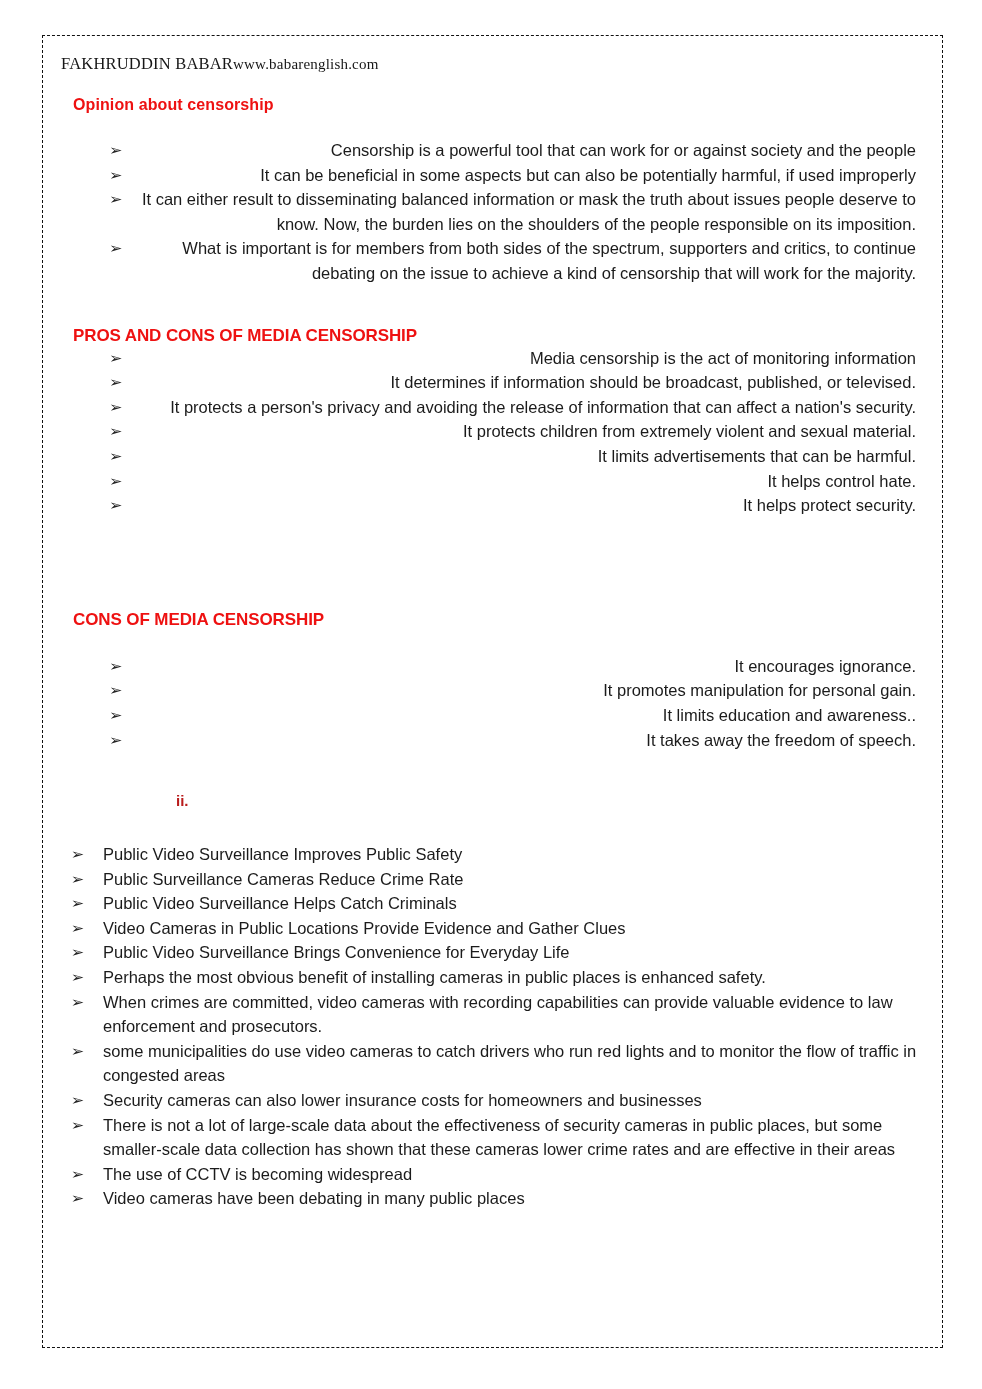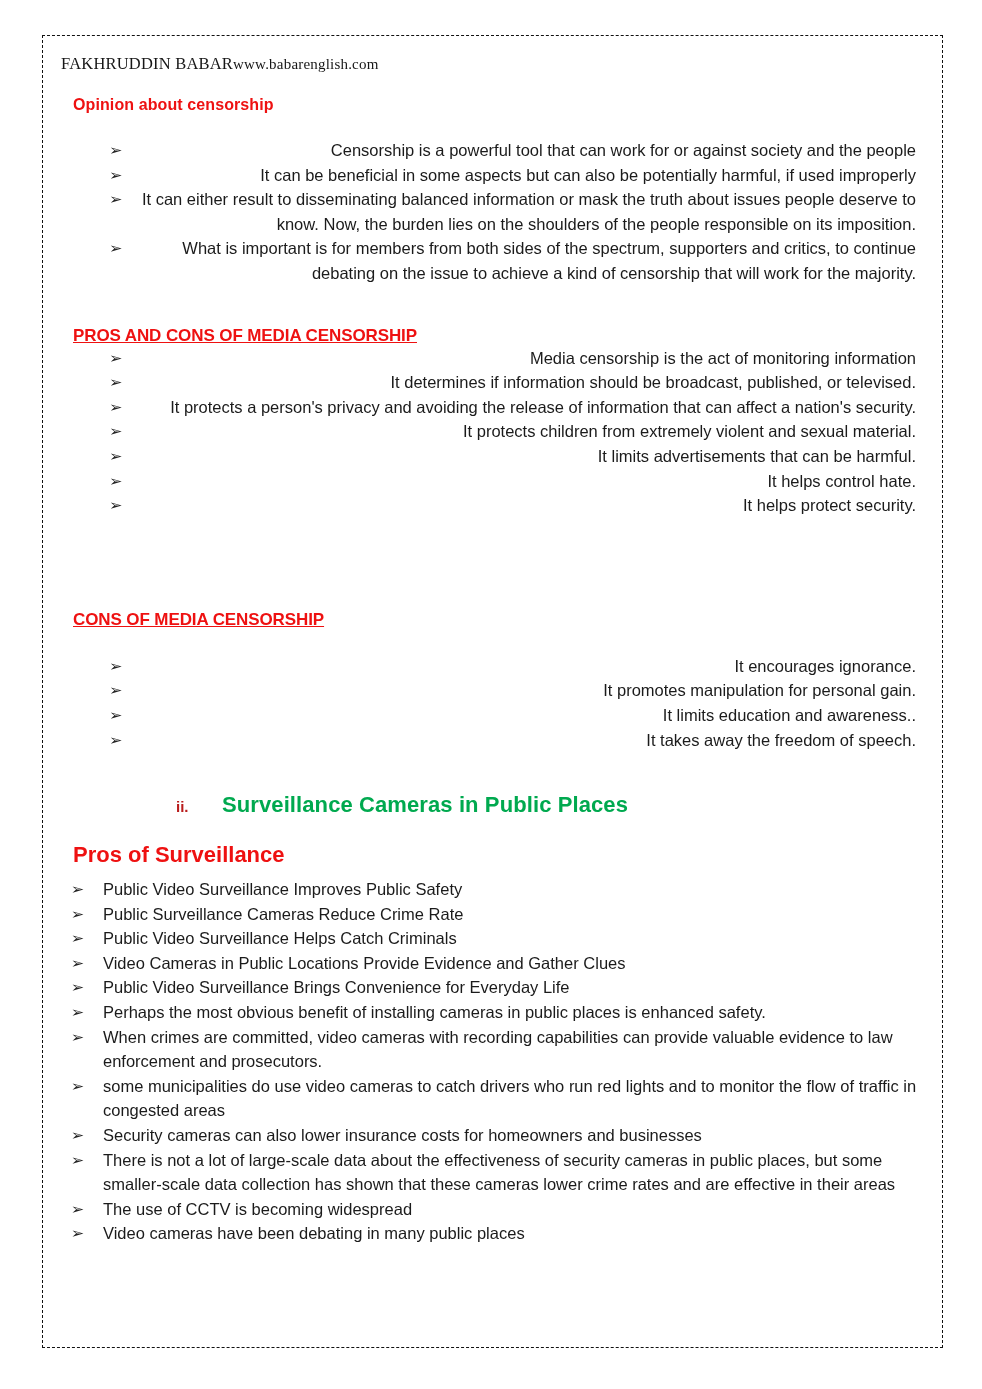--- a/index.html
+++ b/index.html
@@ -56,21 +56,20 @@
     font-weight: bold;
     margin: 22px 0 0 14px;
     letter-spacing: 0.1px;
   }
   h2.red-head {
     color: #ee1111;
     font-size: 17px;
     font-weight: bold;
     margin: 0 0 0 14px;
     letter-spacing: -0.1px;
-    text-decoration: underline;
   }
   h2.red-head-lg {
     color: #ee1111;
     font-size: 22px;
     font-weight: bold;
     margin: 0 0 0 14px;
     letter-spacing: 0px;
   }
 
   .green-head-row {
@@ -222,26 +221,24 @@
         <li>
           <span class="bullet">➢</span>
           <span class="btext">It takes away the freedom of speech.</span>
         </li>
       </ul>
 
     <div class="gap-lg"></div>
 
     <div class="green-head-row">
       <span class="marker">ii.</span>
-      <span class="green-head">Surveillance Cameras in Public Places</span>
     </div>
 
     <div class="gap-md"></div>
 
-    <h2 class="red-head-lg">Pros of Surveillance</h2>
 
     <div class="gap-xs"></div>
 
     <ul class="blist flush">
         <li>
           <span class="bullet">➢</span>
           <span class="btext">Public Video Surveillance Improves Public Safety</span>
         </li>
         <li>
           <span class="bullet">➢</span>

